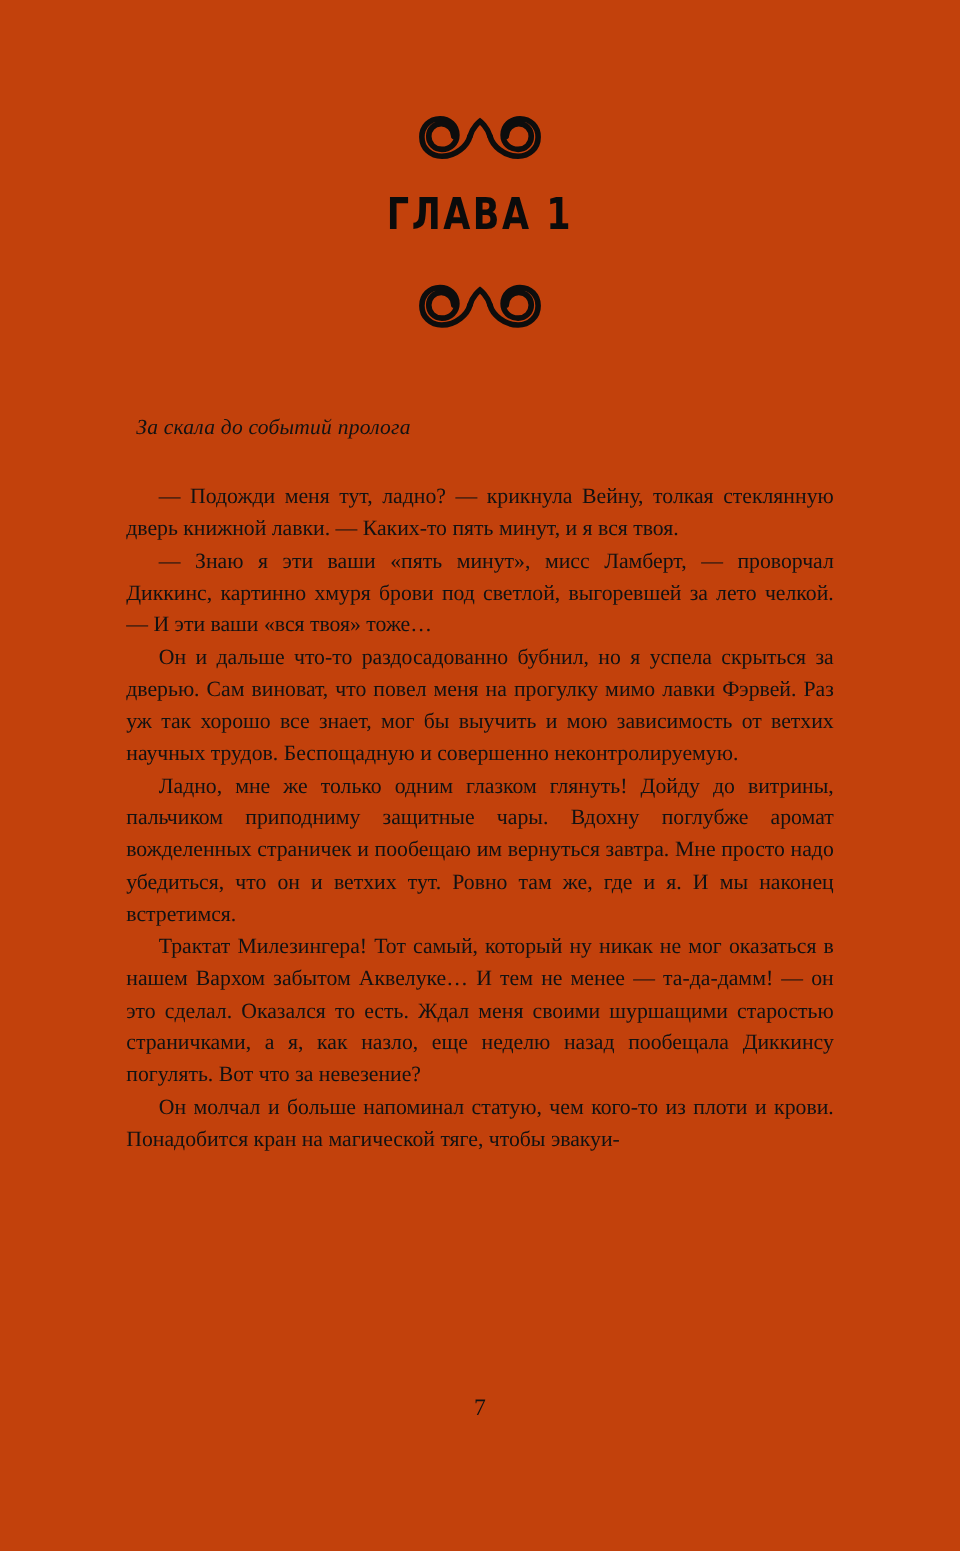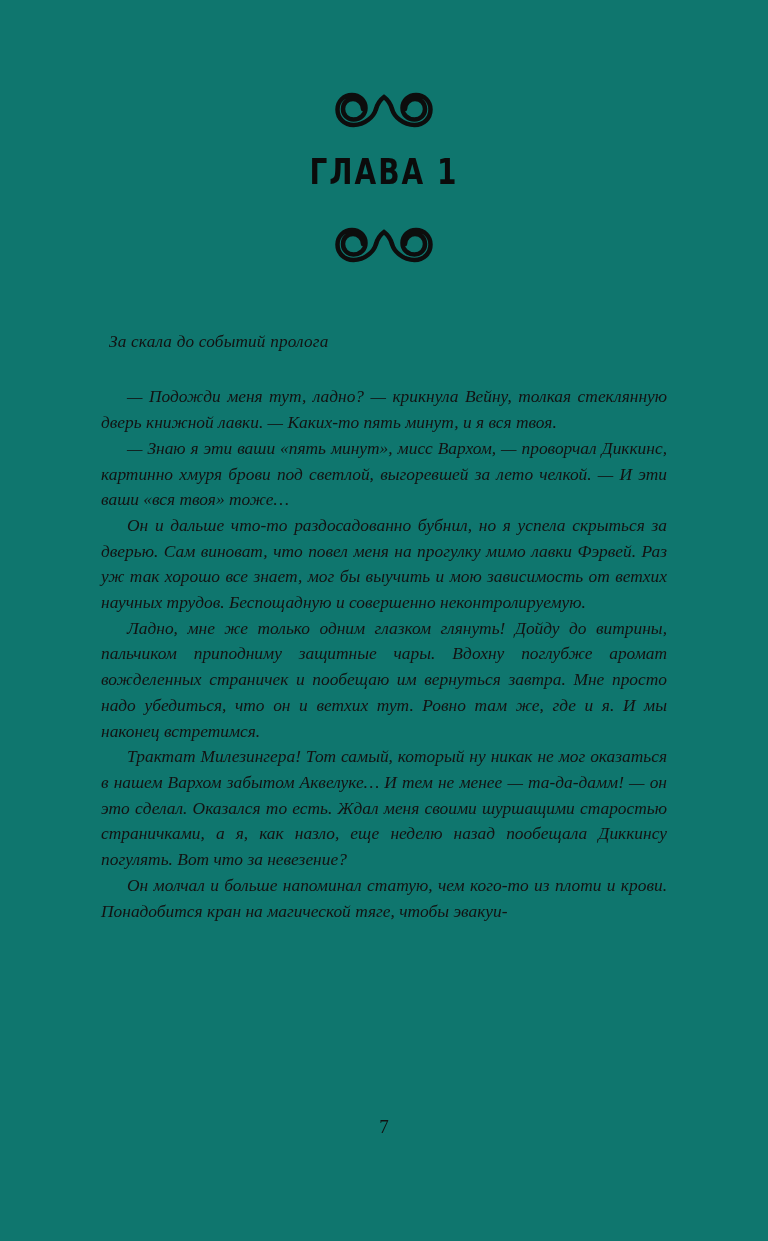--- a/index.html
+++ b/index.html
@@ -12,21 +12,21 @@
     width: 768px;
     height: 1241px;
     position: relative;
     font-family: "Liberation Serif", "DejaVu Serif", serif;
     color: #121212;
     overflow: hidden;
   }
   .page {
     position: absolute;
     inset: 0;
-    background: #0f766e;
+    background: #c2410c;
     display: flex;
     flex-direction: column;
   }
 
   
   .chapter-opener {
     margin-top: 86px;
     text-align: center;
   }
   .ornament {
@@ -66,21 +66,20 @@
     font-size: 17.2px;
     text-align: left;
     text-indent: 8px;
     margin: 0 0 30px 0;
     letter-spacing: 0.2px;
   }
   .textblock p.para {
     margin: 0;
     text-indent: 26px;
     text-align: justify;
-    font-style: italic;
   }
   .textblock p.para:last-of-type { text-align: justify; }
 
   
   .folio {
     position: absolute;
     left: 0;
     right: 0;
     top: 1117px;
     text-align: center;
@@ -126,21 +125,21 @@
       </svg>
     </div>
 
   </header>
 
   <section class="textblock">
 
     <p class="subheading">За скала до событий пролога</p>
 
     <p class="para">— Подожди меня тут, ладно? — крикнула Вейну, толкая стеклянную дверь книжной лавки. — Каких-то пять минут, и я вся твоя.</p>
-    <p class="para">— Знаю я эти ваши «пять минут», мисс Вархом, — проворчал Диккинс, картинно хмуря брови под светлой, выгоревшей за лето челкой. — И эти ваши «вся твоя» тоже…</p>
+    <p class="para">— Знаю я эти ваши «пять минут», мисс Ламберт, — проворчал Диккинс, картинно хмуря брови под светлой, выгоревшей за лето челкой. — И эти ваши «вся твоя» тоже…</p>
     <p class="para">Он и дальше что-то раздосадованно бубнил, но я успела скрыться за дверью. Сам виноват, что повел меня на прогулку мимо лавки Фэрвей. Раз уж так хорошо все знает, мог бы выучить и мою зависимость от ветхих научных трудов. Беспощадную и совершенно неконтролируемую.</p>
     <p class="para">Ладно, мне же только одним глазком глянуть! Дойду до витрины, пальчиком приподниму защитные чары. Вдохну поглубже аромат вожделенных страничек и пообещаю им вернуться завтра. Мне просто надо убедиться, что он и ветхих тут. Ровно там же, где и я. И мы наконец встретимся.</p>
     <p class="para">Трактат Милезингера! Тот самый, который ну никак не мог оказаться в нашем Вархом забытом Аквелуке… И тем не менее — та-да-дамм! — он это сделал. Оказался то есть. Ждал меня своими шуршащими старостью страничками, а я, как назло, еще неделю назад пообещала Диккинсу погулять. Вот что за невезение?</p>
     <p class="para">Он молчал и больше напоминал статую, чем кого-то из плоти и крови. Понадобится кран на магической тяге, чтобы эвакуи-</p>
 
   </section>
 
   <div class="folio">7</div>
 
 </div>

